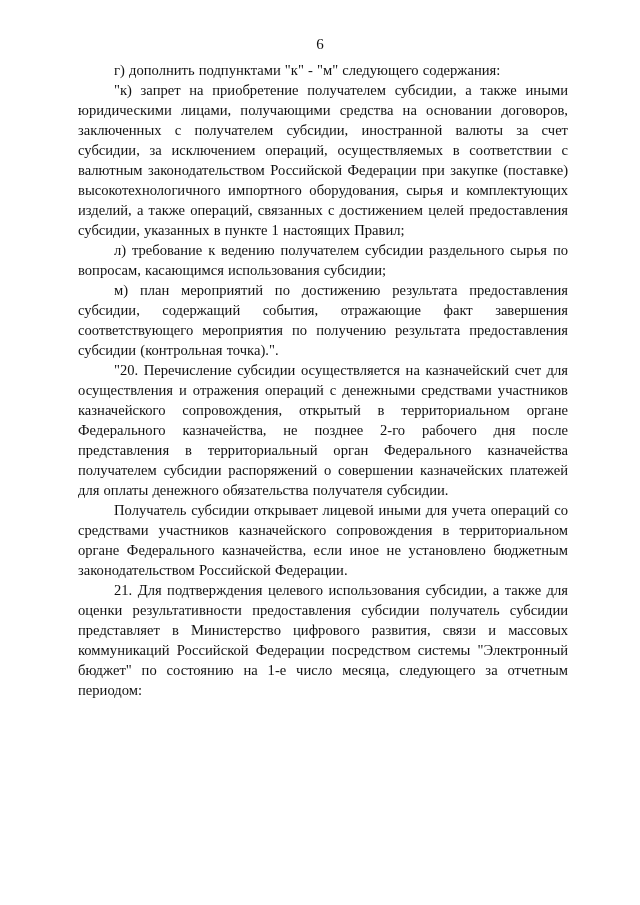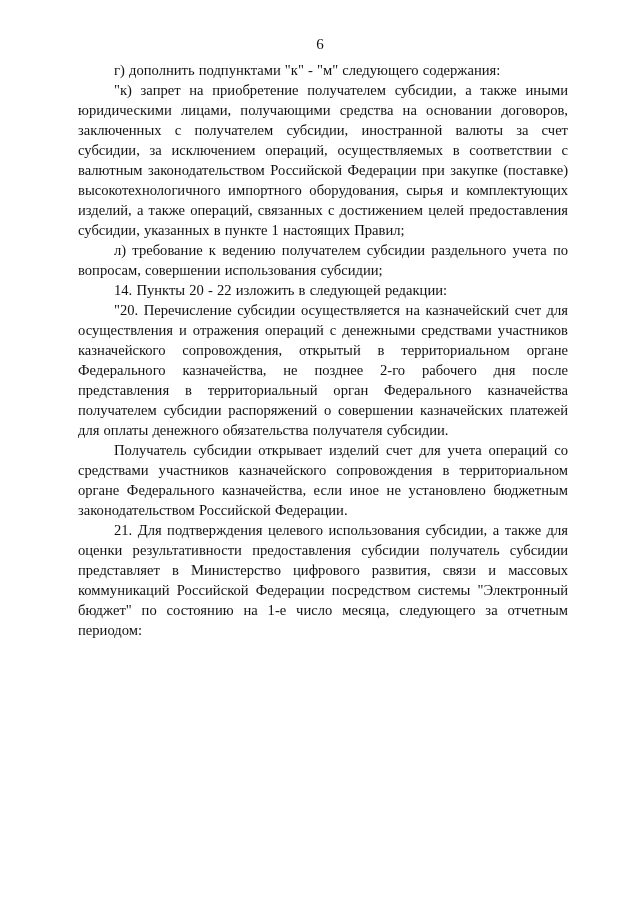--- a/index.html
+++ b/index.html
@@ -45,19 +45,19 @@
   </style>
 </head>
 <body>
 
 <div class="page">
   <div class="page-number">6</div>
 
   <div class="doc-body">
     <p>г) дополнить подпунктами "к" - "м" следующего содержания:</p>
     <p>"к) запрет на приобретение получателем субсидии, а также иными юридическими лицами, получающими средства на основании договоров, заключенных с получателем субсидии, иностранной валюты за счет субсидии, за исключением операций, осуществляемых в соответствии с валютным законодательством Российской Федерации при закупке (поставке) высокотехнологичного импортного оборудования, сырья и комплектующих изделий, а также операций, связанных с достижением целей предоставления субсидии, указанных в пункте 1 настоящих Правил;</p>
-    <p>л) требование к ведению получателем субсидии раздельного учета по вопросам, совершении использования субсидии;</p>
-    <p>14. Пункты 20 - 22 изложить в следующей редакции:</p>
+    <p>л) требование к ведению получателем субсидии раздельного сырья по вопросам, касающимся использования субсидии;</p>
+    <p>м) план мероприятий по достижению результата предоставления субсидии, содержащий события, отражающие факт завершения соответствующего мероприятия по получению результата предоставления субсидии (контрольная точка).".</p>
     <p>"20. Перечисление субсидии осуществляется на казначейский счет для осуществления и отражения операций с денежными средствами участников казначейского сопровождения, открытый в территориальном органе Федерального казначейства, не позднее 2-го рабочего дня после представления в территориальный орган Федерального казначейства получателем субсидии распоряжений о совершении казначейских платежей для оплаты денежного обязательства получателя субсидии.</p>
-    <p>Получатель субсидии открывает изделий счет для учета операций со средствами участников казначейского сопровождения в территориальном органе Федерального казначейства, если иное не установлено бюджетным законодательством Российской Федерации.</p>
+    <p>Получатель субсидии открывает лицевой иными для учета операций со средствами участников казначейского сопровождения в территориальном органе Федерального казначейства, если иное не установлено бюджетным законодательством Российской Федерации.</p>
     <p>21. Для подтверждения целевого использования субсидии, а также для оценки результативности предоставления субсидии получатель субсидии представляет в Министерство цифрового развития, связи и массовых коммуникаций Российской Федерации посредством системы "Электронный бюджет" по состоянию на 1-е число месяца, следующего за отчетным периодом:</p>
   </div>
 </div>
 
 </body></html>

